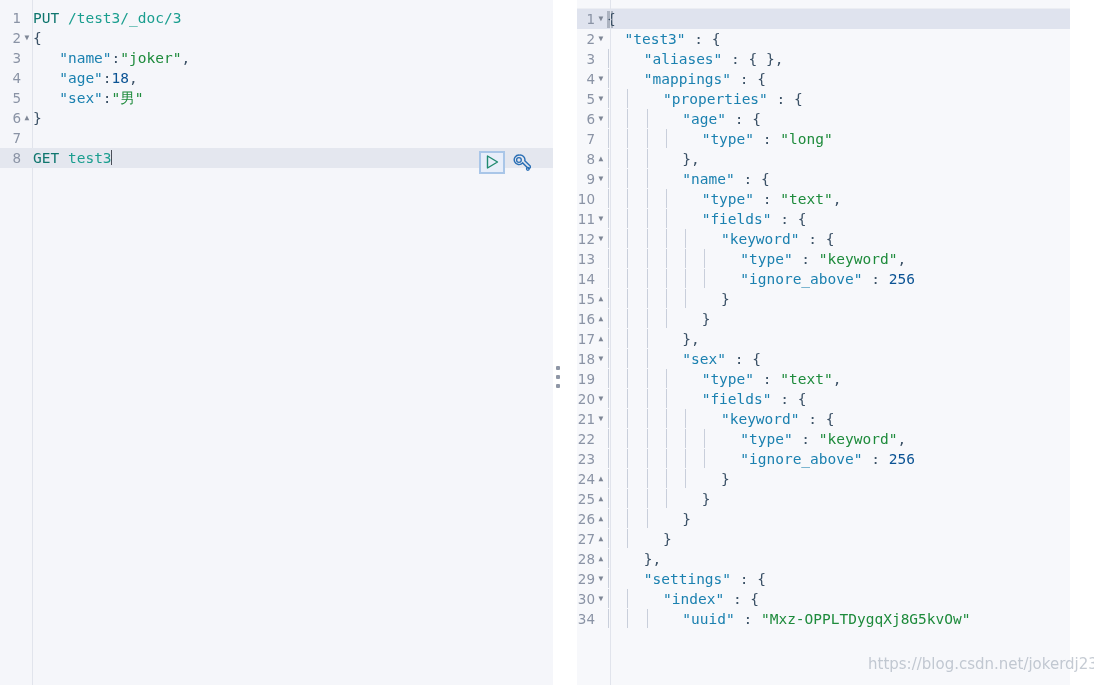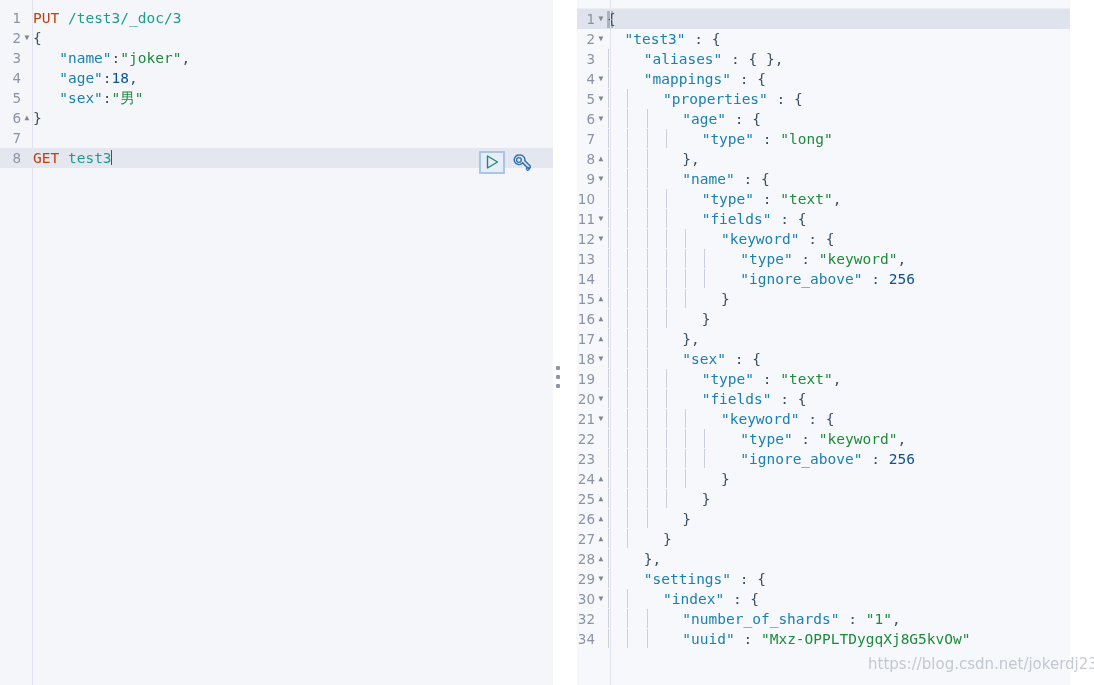--- a/index.html
+++ b/index.html
@@ -72,21 +72,21 @@
 
   .code {
     flex: 1 1 auto;
     padding-left: 0px;
     position: relative;
     overflow: hidden;
   }
   .pane-left .code { padding-left: 0px; }
 
   
-  .t-method  { color: #c2410c; }
+  .t-method  { color: #0f766e; }
   .t-url     { color: #1a9e8f; }
   .t-key     { color: #1b81b0; }
   .t-str     { color: #1e8b3c; }
   .t-num     { color: #0b5394; }
   .t-punct   { color: #3b5166; }
   .t-plain   { color: #333a45; }
 
   
   .pane-left .gutter-sep {
     position: absolute;
@@ -278,20 +278,19 @@
         <div class="ln-row"><div class="gutter">21</div><div class="fold open"></div><div class="code"><span class="ind g">&nbsp;&nbsp;</span><span class="ind g">&nbsp;&nbsp;</span><span class="ind g">&nbsp;&nbsp;</span><span class="ind g">&nbsp;&nbsp;</span><span class="ind g">&nbsp;&nbsp;</span><span>  </span><span class="t-key">"keyword"</span><span class="t-punct"> : {</span></div></div>
         <div class="ln-row"><div class="gutter">22</div><div class="fold"></div><div class="code"><span class="ind g">&nbsp;&nbsp;</span><span class="ind g">&nbsp;&nbsp;</span><span class="ind g">&nbsp;&nbsp;</span><span class="ind g">&nbsp;&nbsp;</span><span class="ind g">&nbsp;&nbsp;</span><span class="ind g">&nbsp;&nbsp;</span><span>  </span><span class="t-key">"type"</span><span class="t-punct"> : </span><span class="t-str">"keyword"</span><span class="t-punct">,</span></div></div>
         <div class="ln-row"><div class="gutter">23</div><div class="fold"></div><div class="code"><span class="ind g">&nbsp;&nbsp;</span><span class="ind g">&nbsp;&nbsp;</span><span class="ind g">&nbsp;&nbsp;</span><span class="ind g">&nbsp;&nbsp;</span><span class="ind g">&nbsp;&nbsp;</span><span class="ind g">&nbsp;&nbsp;</span><span>  </span><span class="t-key">"ignore_above"</span><span class="t-punct"> : </span><span class="t-num">256</span></div></div>
         <div class="ln-row"><div class="gutter">24</div><div class="fold close"></div><div class="code"><span class="ind g">&nbsp;&nbsp;</span><span class="ind g">&nbsp;&nbsp;</span><span class="ind g">&nbsp;&nbsp;</span><span class="ind g">&nbsp;&nbsp;</span><span class="ind g">&nbsp;&nbsp;</span><span>  </span><span class="t-punct">}</span></div></div>
         <div class="ln-row"><div class="gutter">25</div><div class="fold close"></div><div class="code"><span class="ind g">&nbsp;&nbsp;</span><span class="ind g">&nbsp;&nbsp;</span><span class="ind g">&nbsp;&nbsp;</span><span class="ind g">&nbsp;&nbsp;</span><span>  </span><span class="t-punct">}</span></div></div>
         <div class="ln-row"><div class="gutter">26</div><div class="fold close"></div><div class="code"><span class="ind g">&nbsp;&nbsp;</span><span class="ind g">&nbsp;&nbsp;</span><span class="ind g">&nbsp;&nbsp;</span><span>  </span><span class="t-punct">}</span></div></div>
         <div class="ln-row"><div class="gutter">27</div><div class="fold close"></div><div class="code"><span class="ind g">&nbsp;&nbsp;</span><span class="ind g">&nbsp;&nbsp;</span><span>  </span><span class="t-punct">}</span></div></div>
         <div class="ln-row"><div class="gutter">28</div><div class="fold close"></div><div class="code"><span class="ind g">&nbsp;&nbsp;</span><span>  </span><span class="t-punct">},</span></div></div>
         <div class="ln-row"><div class="gutter">29</div><div class="fold open"></div><div class="code"><span class="ind g">&nbsp;&nbsp;</span><span>  </span><span class="t-key">"settings"</span><span class="t-punct"> : {</span></div></div>
         <div class="ln-row"><div class="gutter">30</div><div class="fold open"></div><div class="code"><span class="ind g">&nbsp;&nbsp;</span><span class="ind g">&nbsp;&nbsp;</span><span>  </span><span class="t-key">"index"</span><span class="t-punct"> : {</span></div></div>
-        <div class="ln-row"><div class="gutter">32</div><div class="fold"></div><div class="code"><span class="ind g">&nbsp;&nbsp;</span><span class="ind g">&nbsp;&nbsp;</span><span class="ind g">&nbsp;&nbsp;</span><span>  </span><span class="t-key">"number_of_shards"</span><span class="t-punct"> : </span><span class="t-str">"1"</span><span class="t-punct">,</span></div></div>
         <div class="ln-row"><div class="gutter">34</div><div class="fold"></div><div class="code"><span class="ind g">&nbsp;&nbsp;</span><span class="ind g">&nbsp;&nbsp;</span><span class="ind g">&nbsp;&nbsp;</span><span>  </span><span class="t-key">"uuid"</span><span class="t-punct"> : </span><span class="t-str">"Mxz-OPPLTDygqXj8G5kvOw"</span></div></div>
       </div>
   </div>
 
   <div class="watermark">https://blog.csdn.net/jokerdj233</div>
 
 </div>
 
 </body></html>

